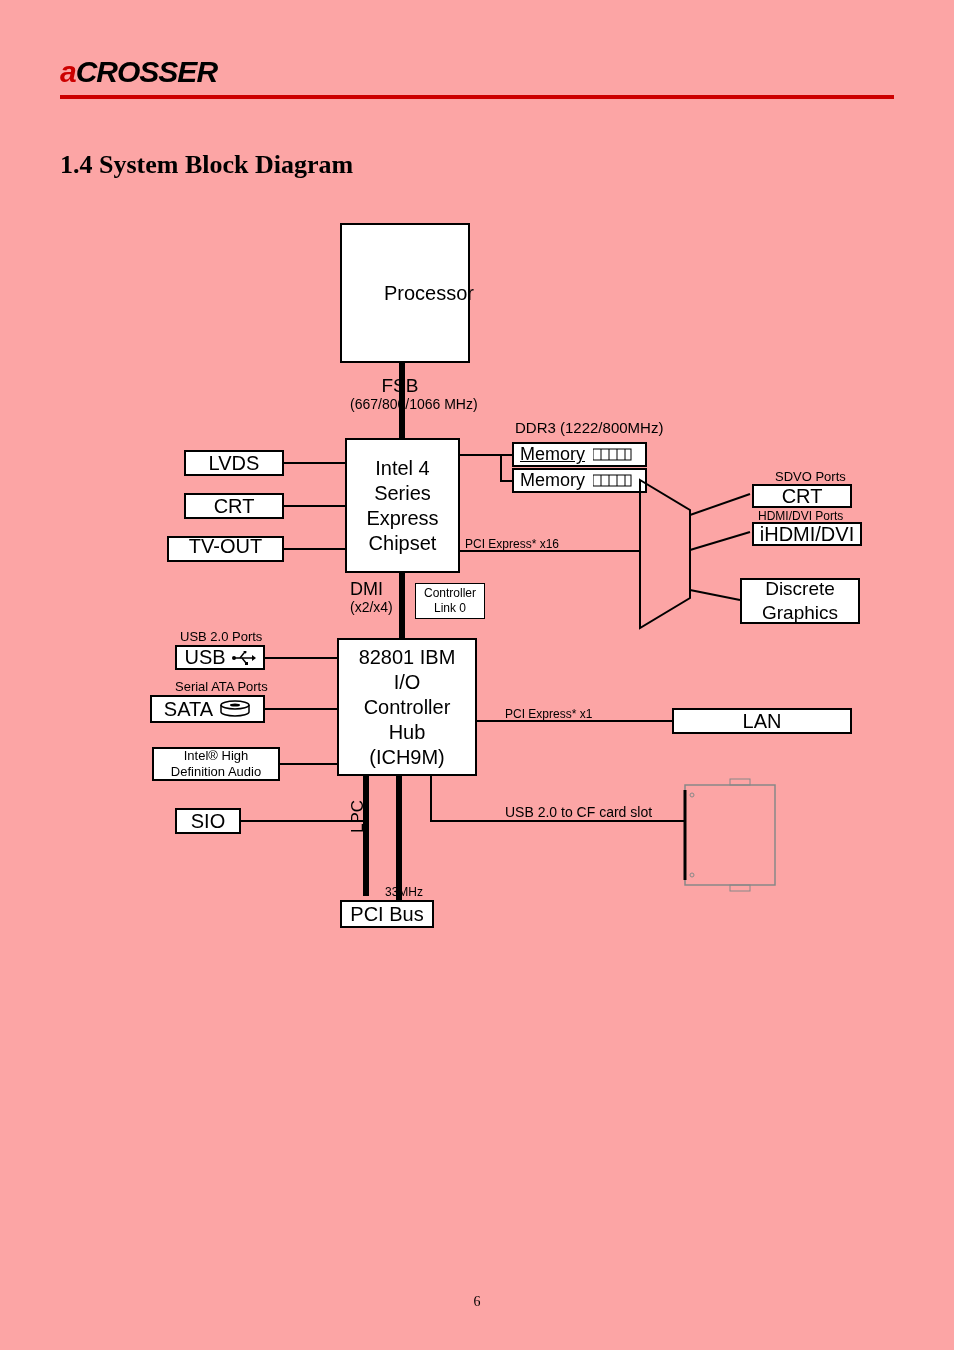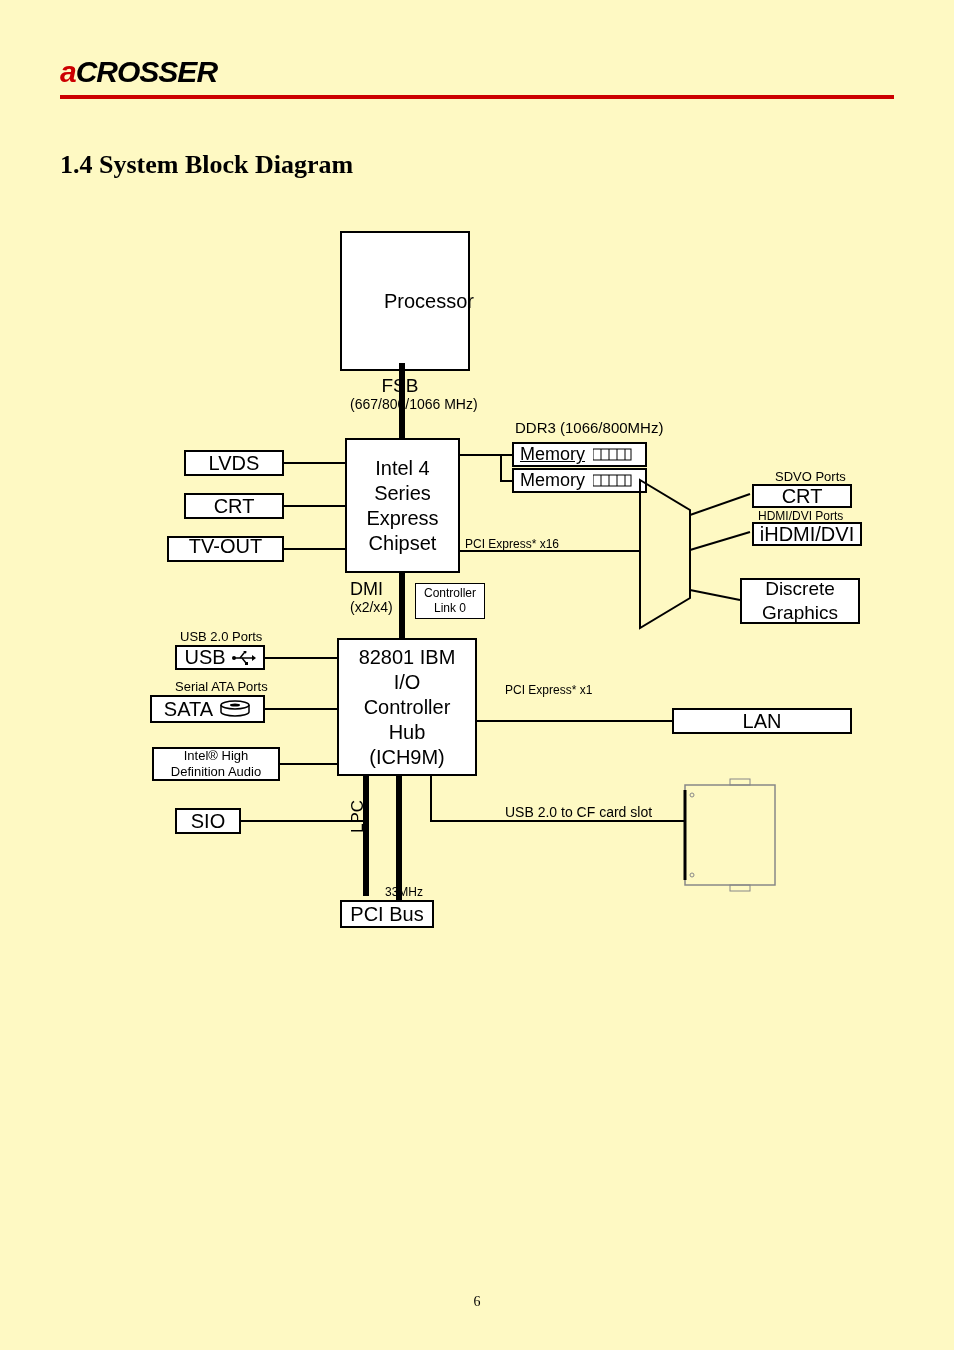--- a/index.html
+++ b/index.html
@@ -6,21 +6,21 @@
     margin: 0;
     padding: 0;
     font-family: Arial, sans-serif;
     background: #fff;
     width: 954px;
   }
   .page {
     width: 954px;
     height: 1350px;
     position: relative;
-    background: #fef9c3;
+    background: #fca5a5;
   }
   .header {
     position: absolute;
     top: 55px;
     left: 60px;
     right: 60px;
     border-bottom: 4px solid #c00;
     padding-bottom: 6px;
   }
   .logo {
@@ -102,38 +102,38 @@
 
 <div class="page">
   <div class="header">
     <span class="logo"><span class="a">a</span><span>CROSSER</span></span>
   </div>
 
   <div class="section-title">1.4 System Block Diagram</div>
 
   <div class="diagram">
 
-    <div class="box" style="left:340px; top:31px; width:130px; height:140px;padding-left:48px;">
+    <div class="box" style="left:340px; top:23px; width:130px; height:140px;padding-left:48px;">
       <span>Processor</span>
     </div>
 
     <div class="vline thick" style="left:399px; top:163px; height:75px;"></div>
     <div class="label" style="left:350px; top:176px; width:100px;">
       <span style="font-size:19px;">FSB</span><br>
       <span>(667/800/1066 MHz)</span>
     </div>
 
     <div class="box" style="left:345px; top:238px; width:115px; height:135px;">
       <span>Intel 4</span>
       <span>Series</span>
       <span>Express</span>
       <span>Chipset</span>
     </div>
 
-    <div class="label" style="left:515px; top:220px; font-size:15px;">DDR3 (1066/800MHz)</div>
+    <div class="label" style="left:515px; top:220px; font-size:15px;">DDR3 (1222/800MHz)</div>
 
     <div class="box" style="left:512px; top:242px; width:135px; height:25px; font-size:18px; flex-direction:row; justify-content:flex-start; padding-left:6px;">
       <span style="text-decoration:underline;">Memory</span>
       <svg width="40" height="14" style="position:static; margin-left:8px;">
           <rect x="0" y="1" width="38" height="11" fill="none" stroke="#000" stroke-width="1"></rect>
           <line x1="8" y1="1" x2="8" y2="12" stroke="#000"></line>
           <line x1="16" y1="1" x2="16" y2="12" stroke="#000"></line>
           <line x1="24" y1="1" x2="24" y2="12" stroke="#000"></line>
           <line x1="32" y1="1" x2="32" y2="12" stroke="#000"></line>
         </svg>
@@ -251,21 +251,21 @@
     </div>
     <div class="hline" style="left:265px; top:508px; width:72px;"></div>
 
     <div class="box" style="left:152px; top:547px; width:128px; height:34px; font-size:13px;">
       <span>Intel® High</span>
       <span>Definition Audio</span>
     </div>
     <div class="hline" style="left:280px; top:563px; width:57px;"></div>
 
     <div class="hline" style="left:477px; top:520px; width:195px;"></div>
-    <div class="label" style="left:505px; top:484px; font-size:12px;">PCI Express* x1</div>
+    <div class="label" style="left:505px; top:508px; font-size:12px;">PCI Express* x1</div>
     <div class="box" style="left:672px; top:508px; width:180px; height:26px;">
         <span>LAN</span>
       </div>
 
     <div class="hline" style="left:430px; top:620px; width:256px;"></div>
     <div class="vline" style="left:430px; top:576px; height:46px;"></div>
     <div class="label" style="left:505px; top:605px; font-size:14px;">USB 2.0 to CF card slot</div>
 
     <div class="vline thick" style="left:363px; top:576px; height:120px;"></div>
     <span class="vtxt" style="position:absolute; left:348px; top:600px;">LPC</span>

